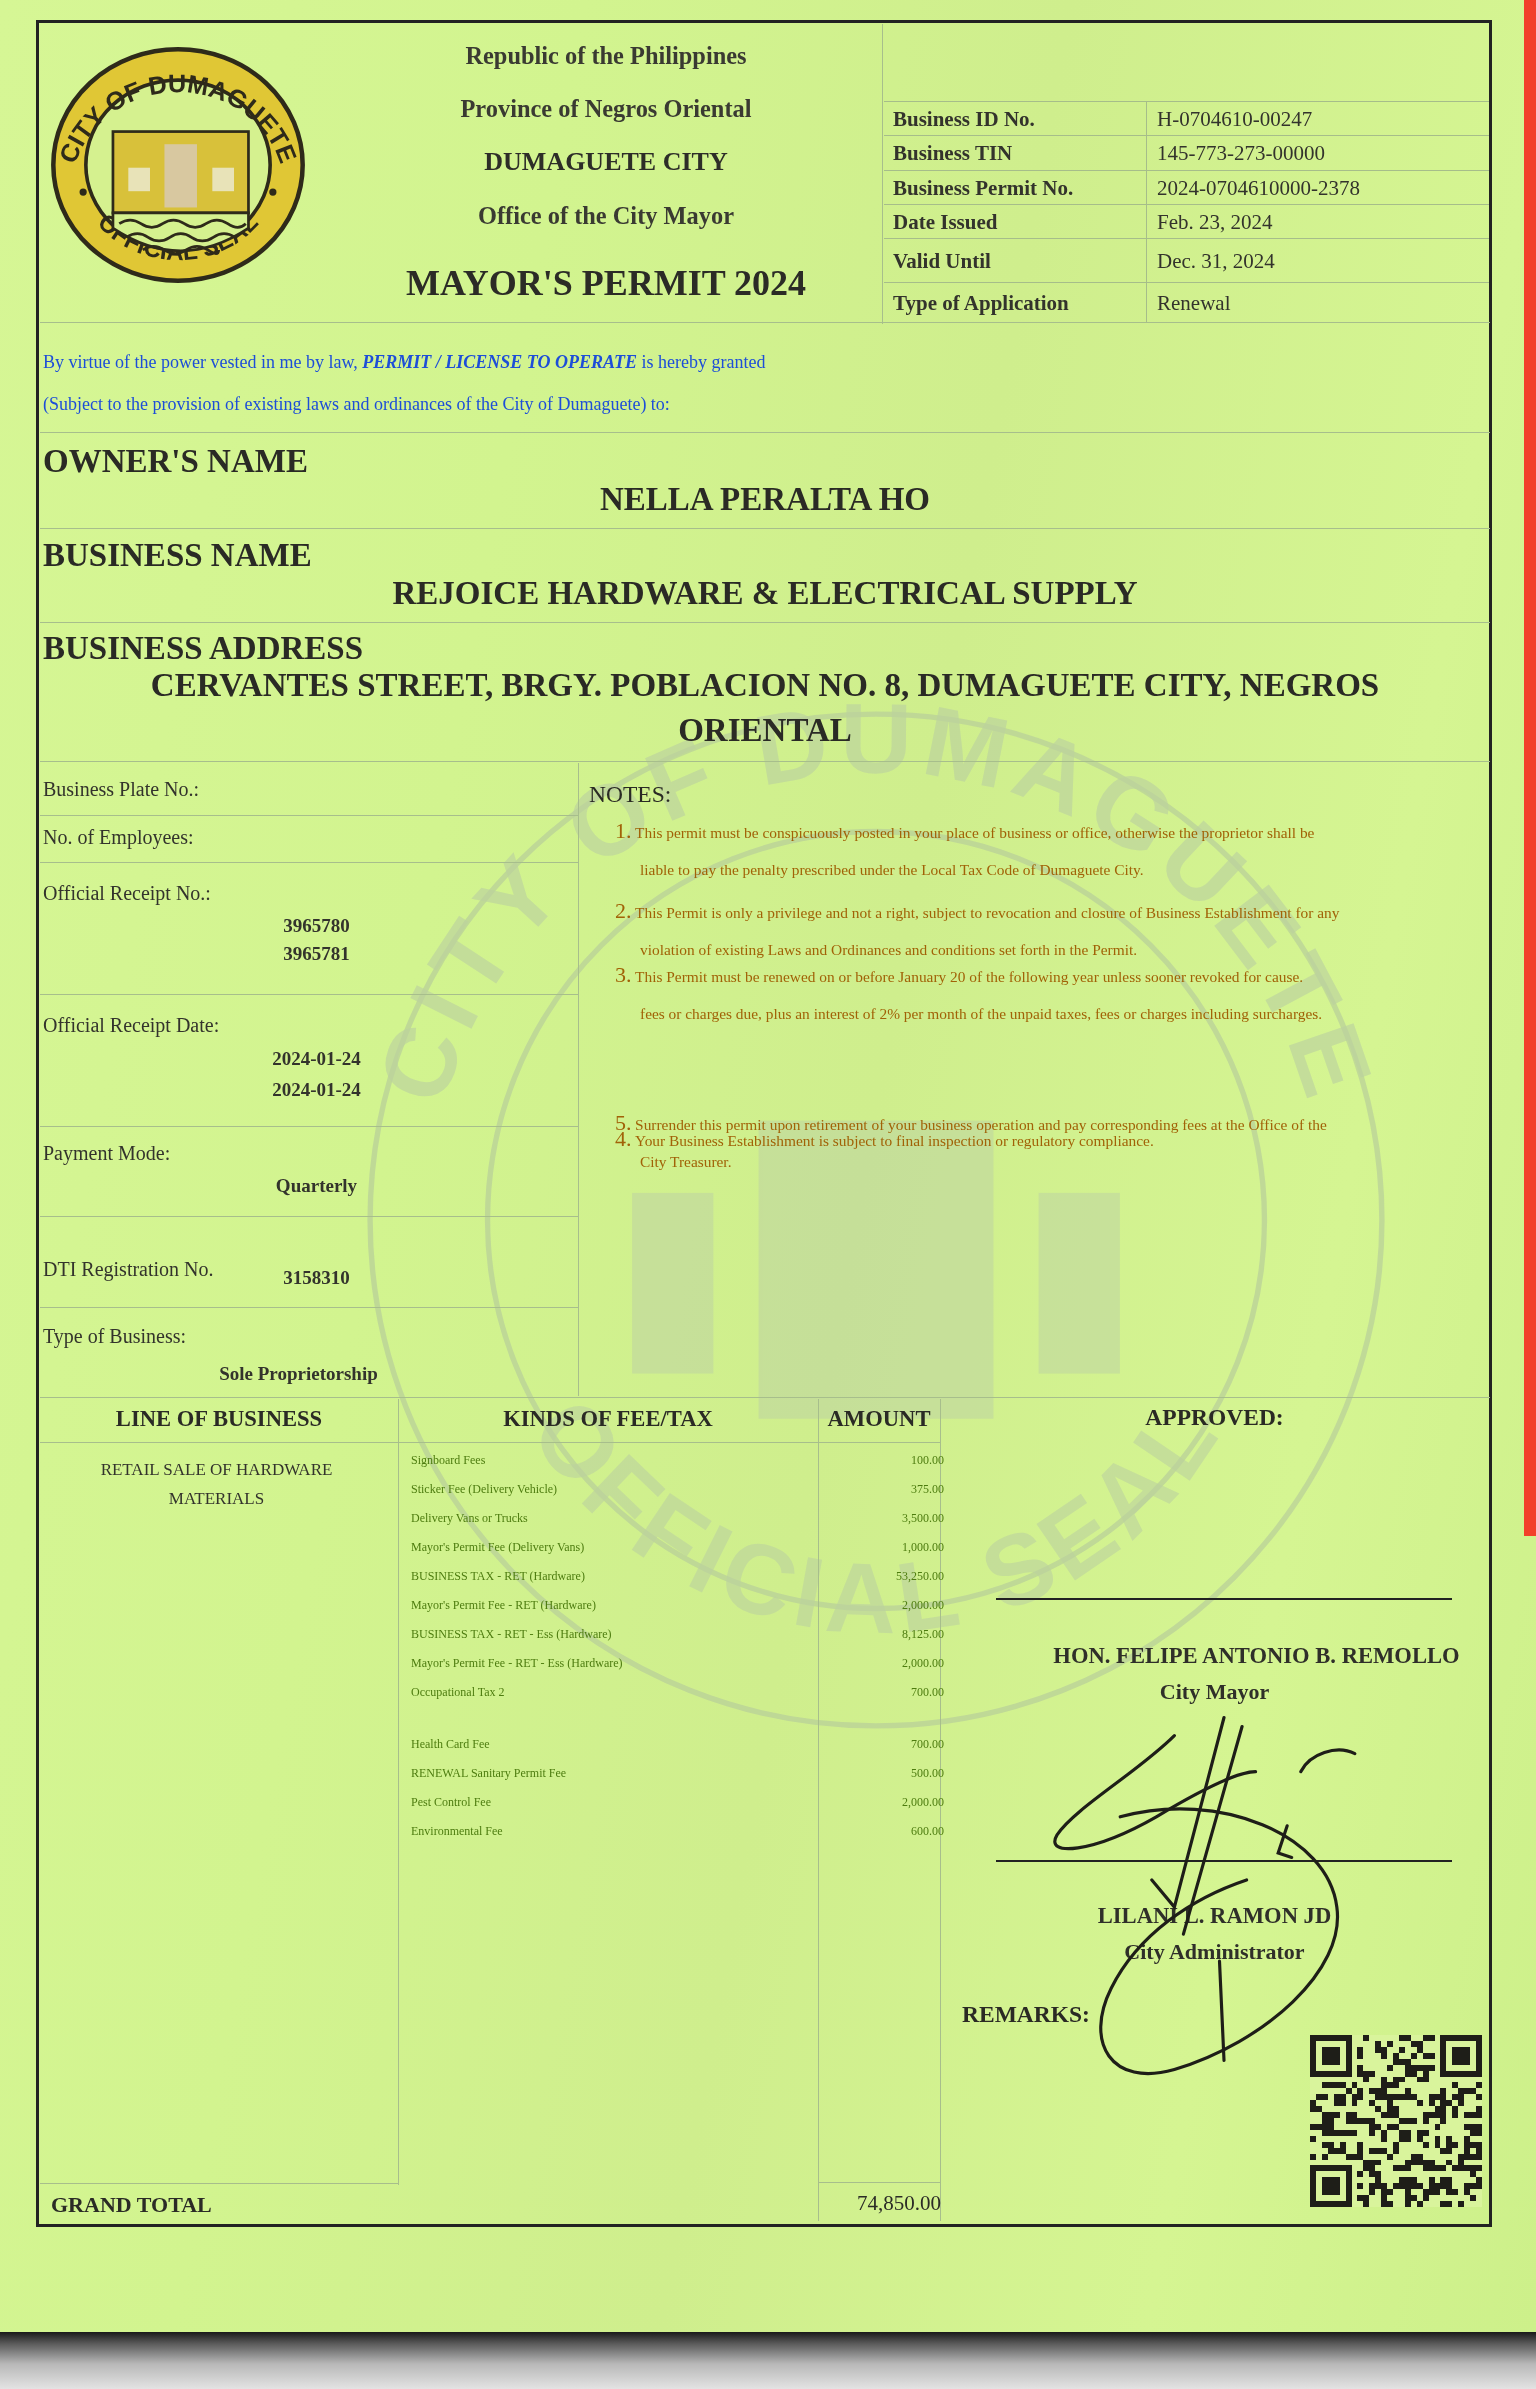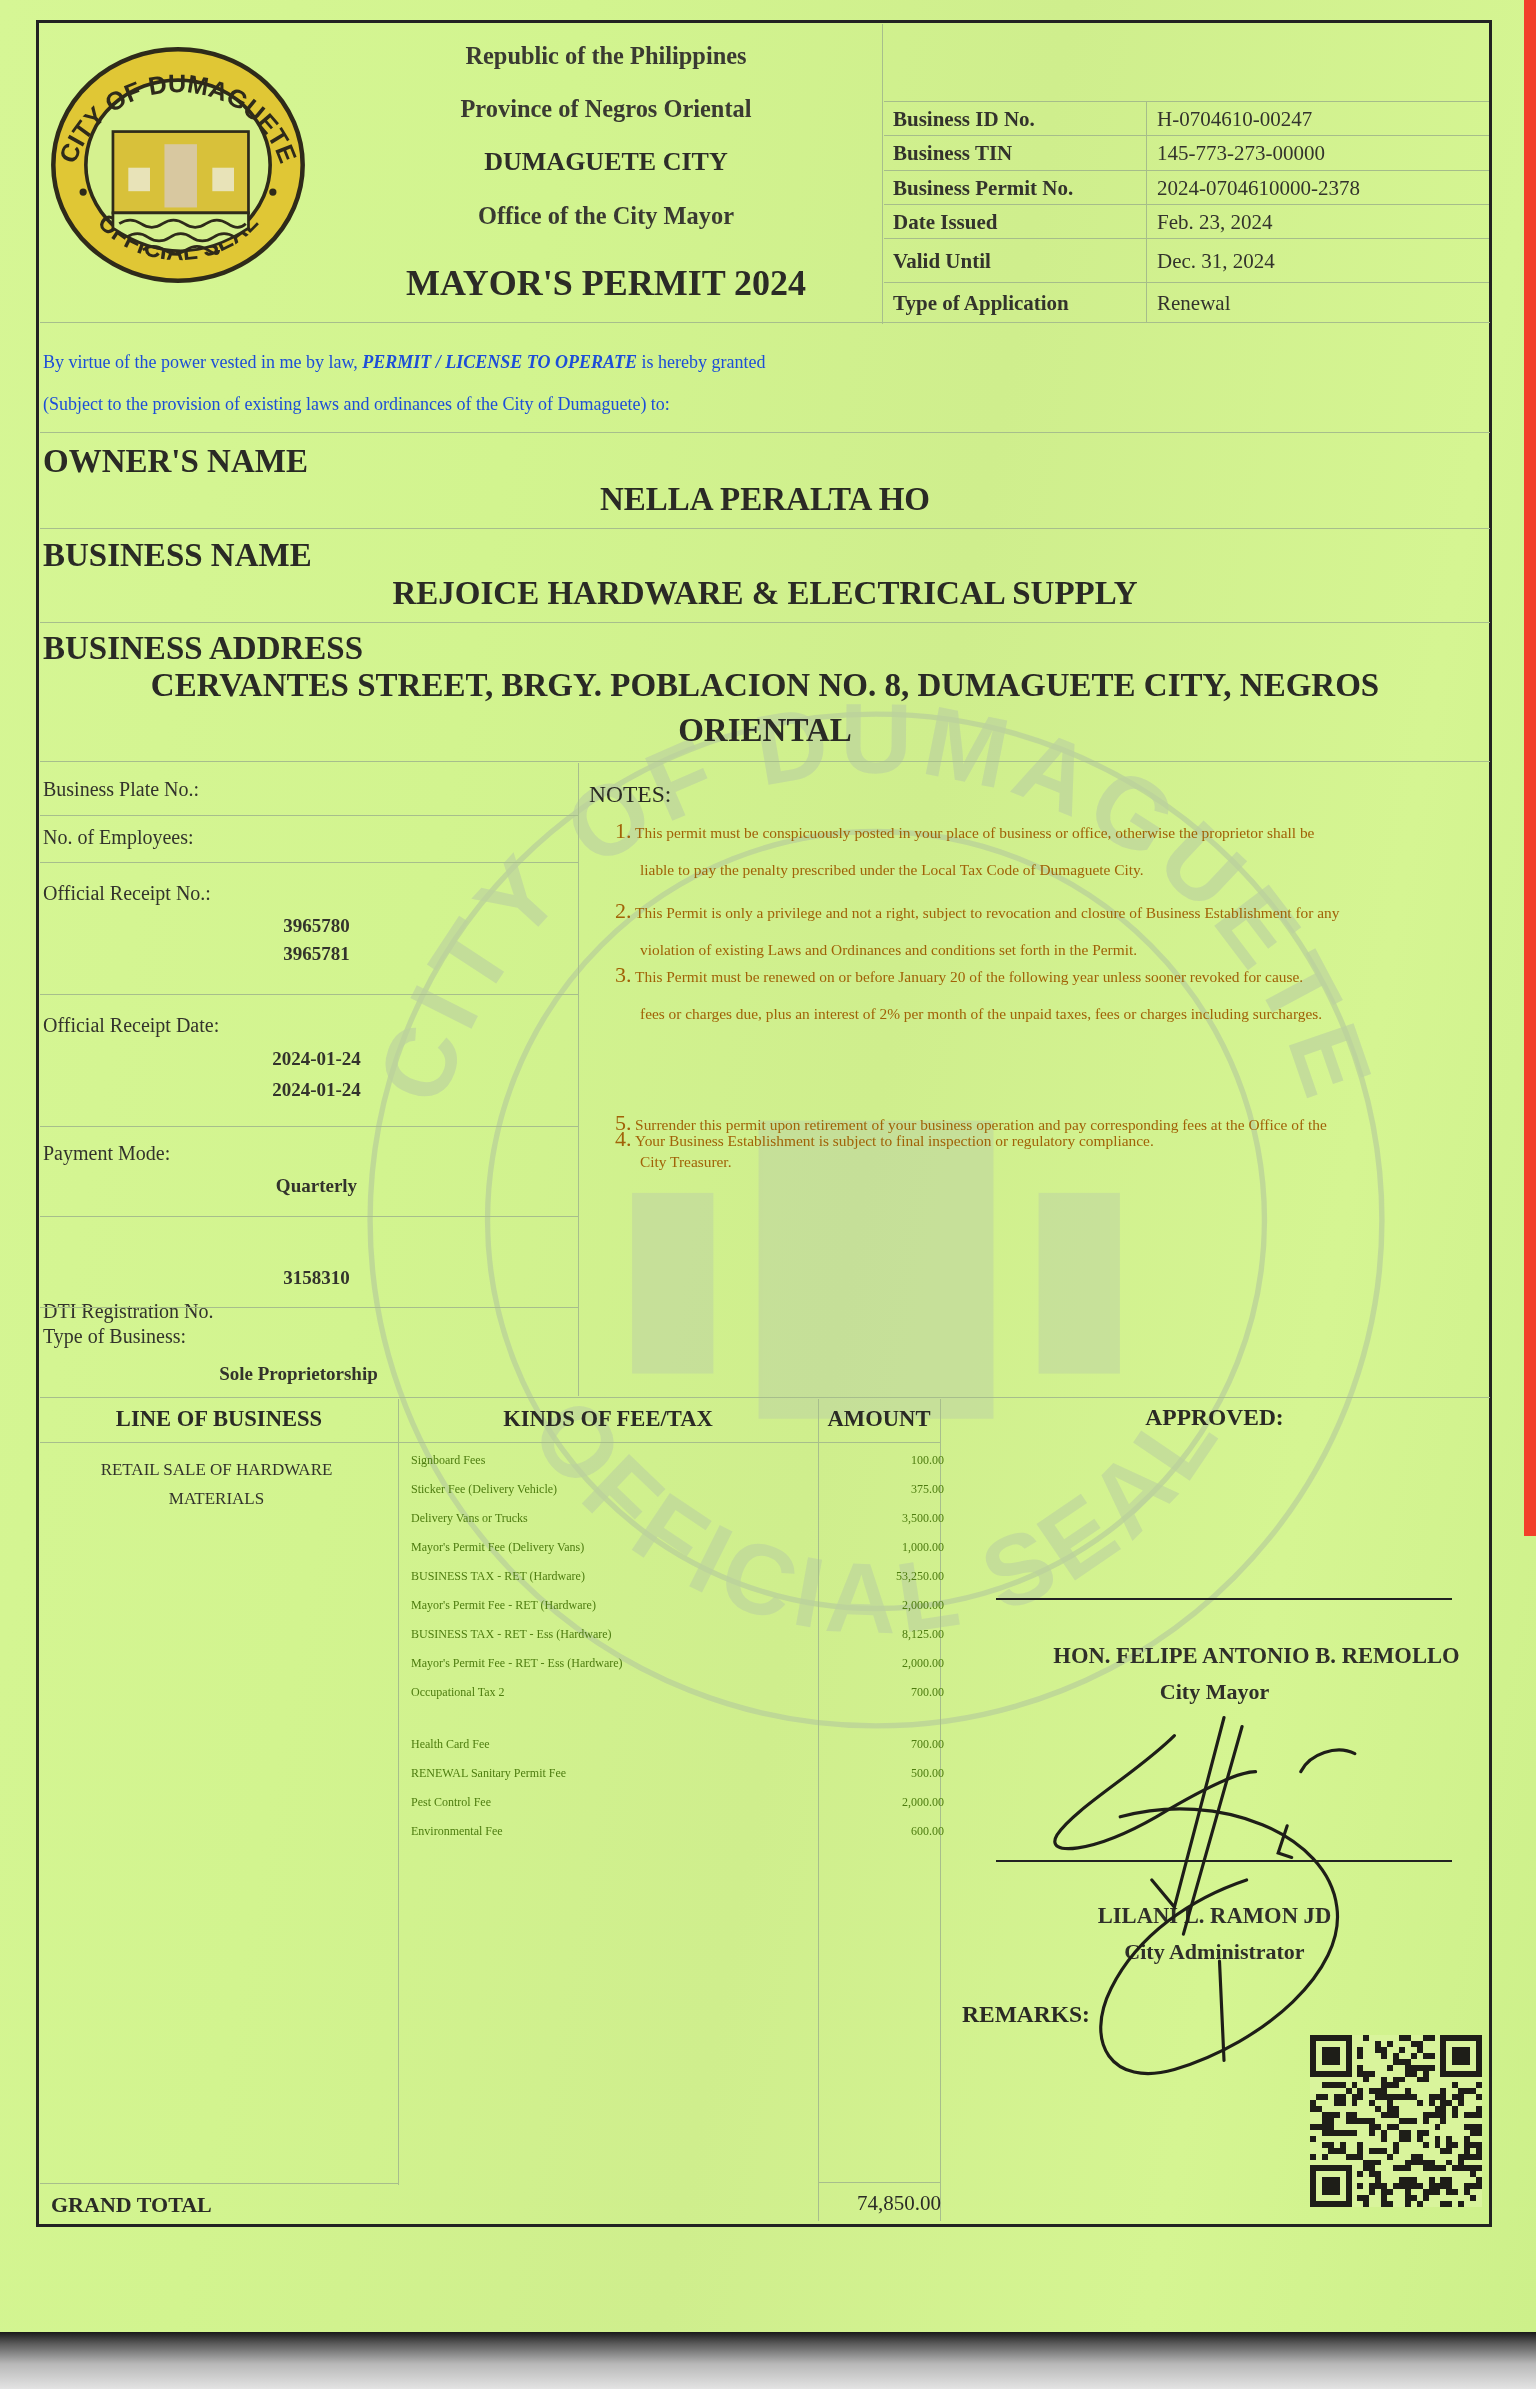--- a/index.html
+++ b/index.html
@@ -207,21 +207,21 @@
 
 <div class="left-lbl" style="top:1014px;">Official Receipt Date:</div>
 <div class="left-val" style="top:1048px;">2024-01-24</div>
 <div class="left-val" style="top:1079px;">2024-01-24</div>
 <div class="hl" style="left:40px;top:1126px;width:539px;"></div>
 
 <div class="left-lbl" style="top:1142px;">Payment Mode:</div>
 <div class="left-val" style="top:1175px;">Quarterly</div>
 <div class="hl" style="left:40px;top:1216px;width:539px;"></div>
 
-<div class="left-lbl" style="top:1300px;text-align:right;">DTI Registration No.</div>
+<div class="left-lbl" style="top:1258px;text-align:right;">DTI Registration No.</div>
 <div class="left-val" style="top:1267px;">3158310</div>
 <div class="hl" style="left:40px;top:1307px;width:539px;"></div>
 
 <div class="left-lbl" style="top:1325px;">Type of Business:</div>
 <div class="left-val" style="top:1363px;left:163px;width:271px;">Sole Proprietorship</div>
 
 <div class="notes-title">NOTES:</div>
 <div class="note" style="top:812px;">
   <span class="num">1.</span><span>This permit must be conspicuously posted in your place of business or office, otherwise the proprietor shall be</span>
   <span class="cont">liable to pay the penalty prescribed under the Local Tax Code of Dumaguete City.</span>

